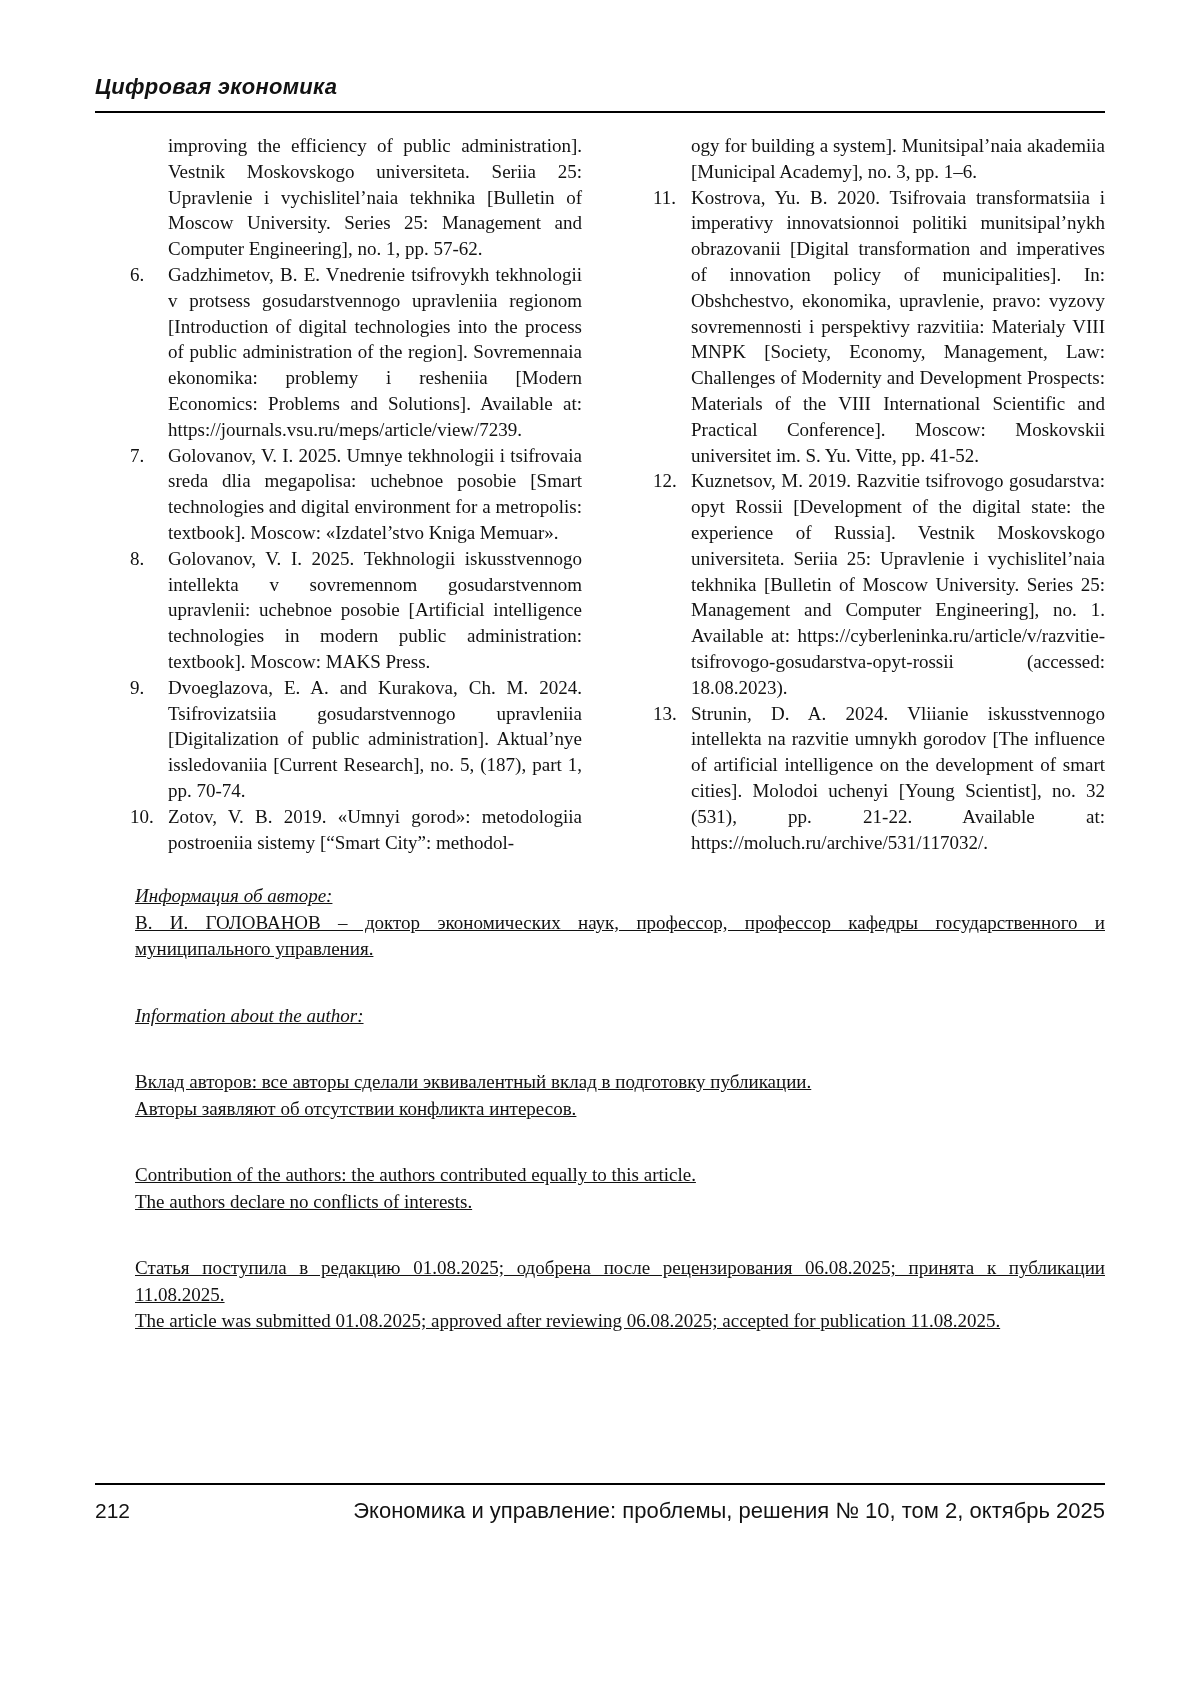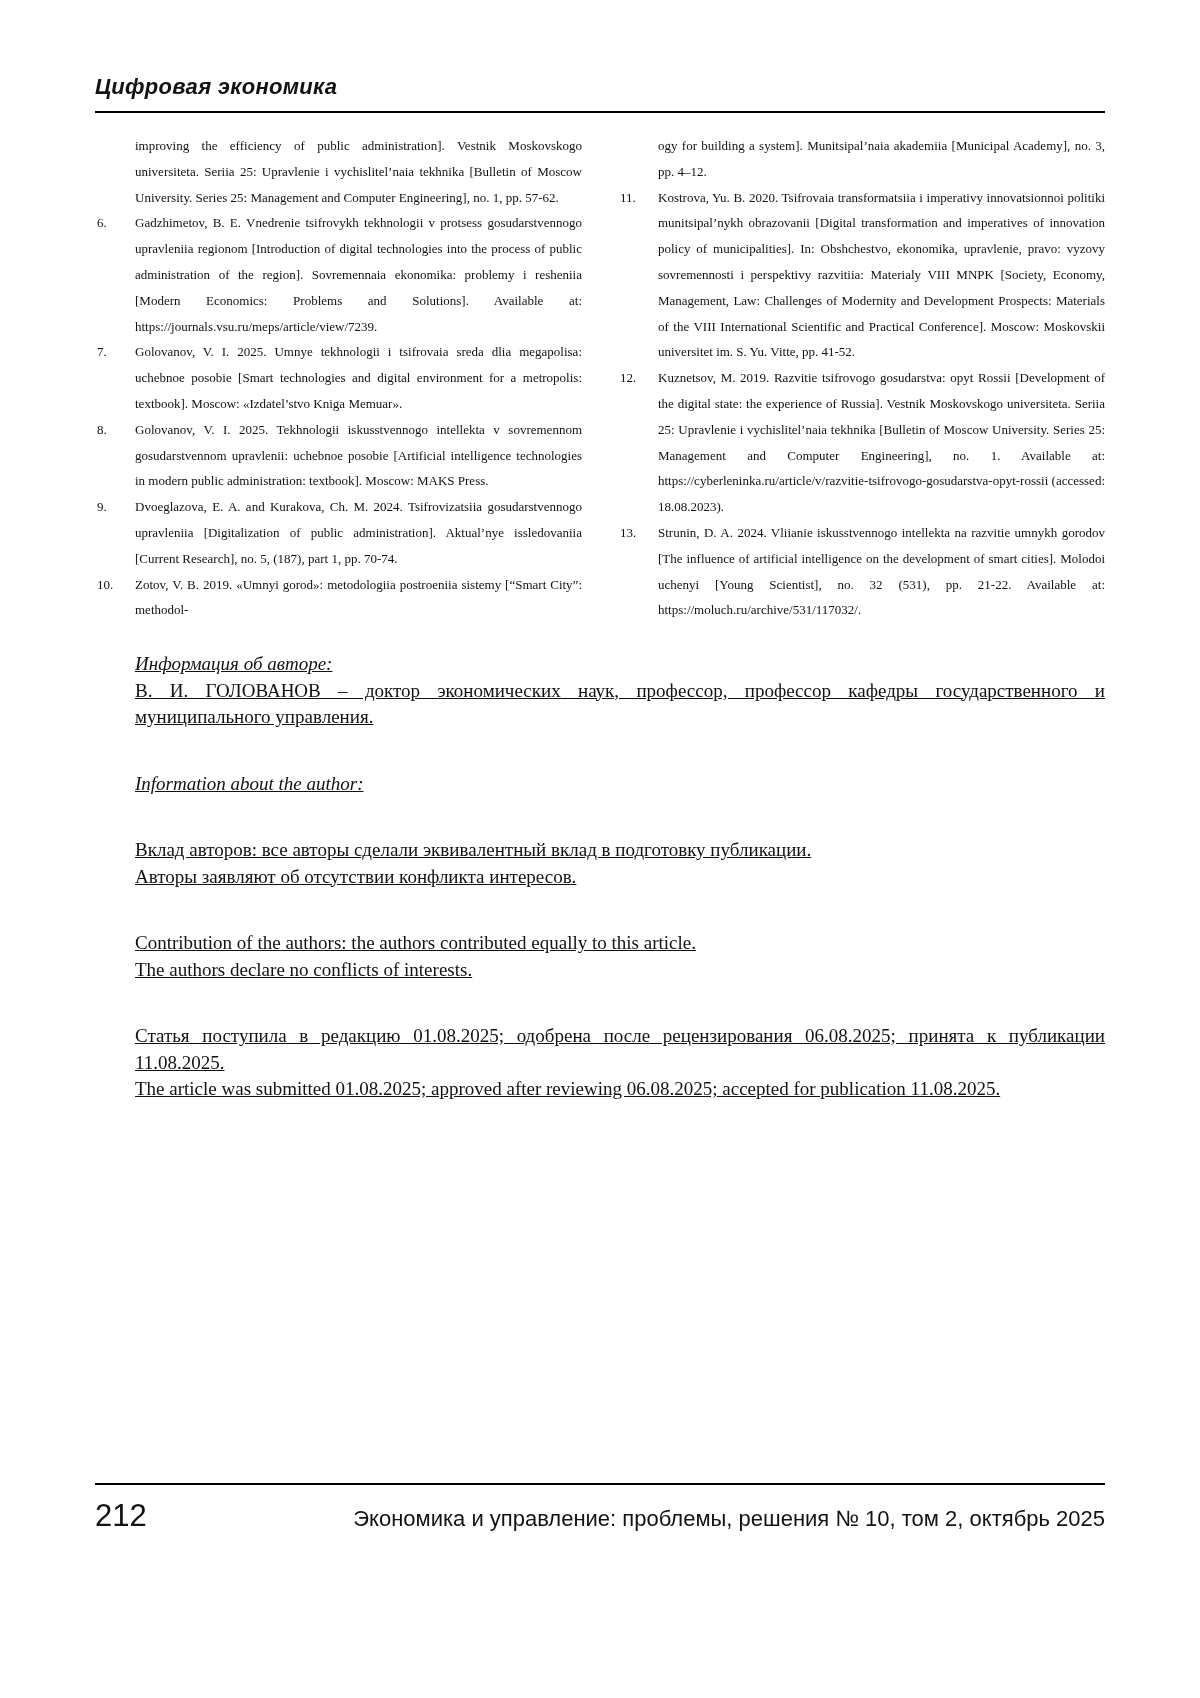--- a/index.html
+++ b/index.html
@@ -26,24 +26,25 @@
 
   .content { position: absolute; left: 95px; right: 95px; top: 133px; }
 
   .refs { display: flex; gap: 36px; }
   .refs .col { flex: 1 1 0; min-width: 0; }
 
   .ref-item {
     position: relative;
     padding-left: 40px;
     text-align: justify;
-    font-size: 13px;
+    font-size: 19px;
     line-height: 25.8px;
     overflow-wrap: break-word;
     word-break: break-word;
+    margin-left: 33px;
   }
   .ref-num { position: absolute; left: 2px; top: 0; }
 
   .block { margin-left: 40px; font-size: 19px; line-height: 26.5px; }
   .block p { margin: 0; text-align: justify; overflow-wrap: break-word; text-decoration: underline; }
   .heading-italic { font-style: italic; }
 
   .mt-refs { margin-top: 28px; }
   .mt-block { margin-top: 40px; }
 
@@ -53,21 +54,21 @@
     right: 95px;
     top: 1483px;
     border-top: 2px solid #000;
     padding-top: 13px;
     display: flex;
     justify-content: space-between;
     align-items: baseline;
     font-family: "Liberation Sans", sans-serif;
     font-size: 22px;
   }
-  .footer .page-number { font-size: 31px; }
+  .footer .page-number { font-size: 21px; }
 </style>
 </head>
 <body>
 
 <div class="page">
 
   <header class="page-header">
     <div class="header-title">Цифровая экономика</div>
     <div class="header-rule"></div>
   </header>
@@ -90,21 +91,21 @@
         </div>
         <div class="ref-item">
           <span class="ref-num">9.</span><span class="ref-text">Dvoeglazova, E. A. and Kurakova, Ch. M. 2024. Tsifrovizatsiia gosudarstvennogo upravleniia [Digitalization of public administration]. Aktual’nye issledovaniia [Current Research], no. 5, (187), part 1, pp. 70-74.</span>
         </div>
         <div class="ref-item">
           <span class="ref-num">10.</span><span class="ref-text">Zotov, V. B. 2019. «Umnyi gorod»: metodologiia postroeniia sistemy [“Smart City”: methodol-</span>
         </div>
       </div>
       <div class="col">
         <div class="ref-item">
-          <span class="ref-num"></span><span class="ref-text">ogy for building a system]. Munitsipal’naia akademiia [Municipal Academy], no. 3, pp. 4–12.</span>
+          <span class="ref-num"></span><span class="ref-text">ogy for building a system]. Munitsipal’naia akademiia [Municipal Academy], no. 3, pp. 1–6.</span>
         </div>
         <div class="ref-item">
           <span class="ref-num">11.</span><span class="ref-text">Kostrova, Yu. B. 2020. Tsifrovaia transformatsiia i imperativy innovatsionnoi politiki munitsipal’nykh obrazovanii [Digital transformation and imperatives of innovation policy of municipalities]. In: Obshchestvo, ekonomika, upravlenie, pravo: vyzovy sovremennosti i perspektivy razvitiia: Materialy VIII MNPK [Society, Economy, Management, Law: Challenges of Modernity and Development Prospects: Materials of the VIII International Scientific and Practical Conference]. Moscow: Moskovskii universitet im. S. Yu. Vitte, pp. 41-52.</span>
         </div>
         <div class="ref-item">
           <span class="ref-num">12.</span><span class="ref-text">Kuznetsov, M. 2019. Razvitie tsifrovogo gosudarstva: opyt Rossii [Development of the digital state: the experience of Russia]. Vestnik Moskovskogo universiteta. Seriia 25: Upravlenie i vychislitel’naia tekhnika [Bulletin of Moscow University. Series 25: Management and Computer Engineering], no. 1. Available at: https://cyberleninka.ru/article/v/razvitie-tsifrovogo-gosudarstva-opyt-rossii (accessed: 18.08.2023).</span>
         </div>
         <div class="ref-item">
           <span class="ref-num">13.</span><span class="ref-text">Strunin, D. A. 2024. Vliianie iskusstvennogo intellekta na razvitie umnykh gorodov [The influence of artificial intelligence on the development of smart cities]. Molodoi uchenyi [Young Scientist], no. 32 (531), pp. 21-22. Available at: https://moluch.ru/archive/531/117032/.</span>
         </div>

